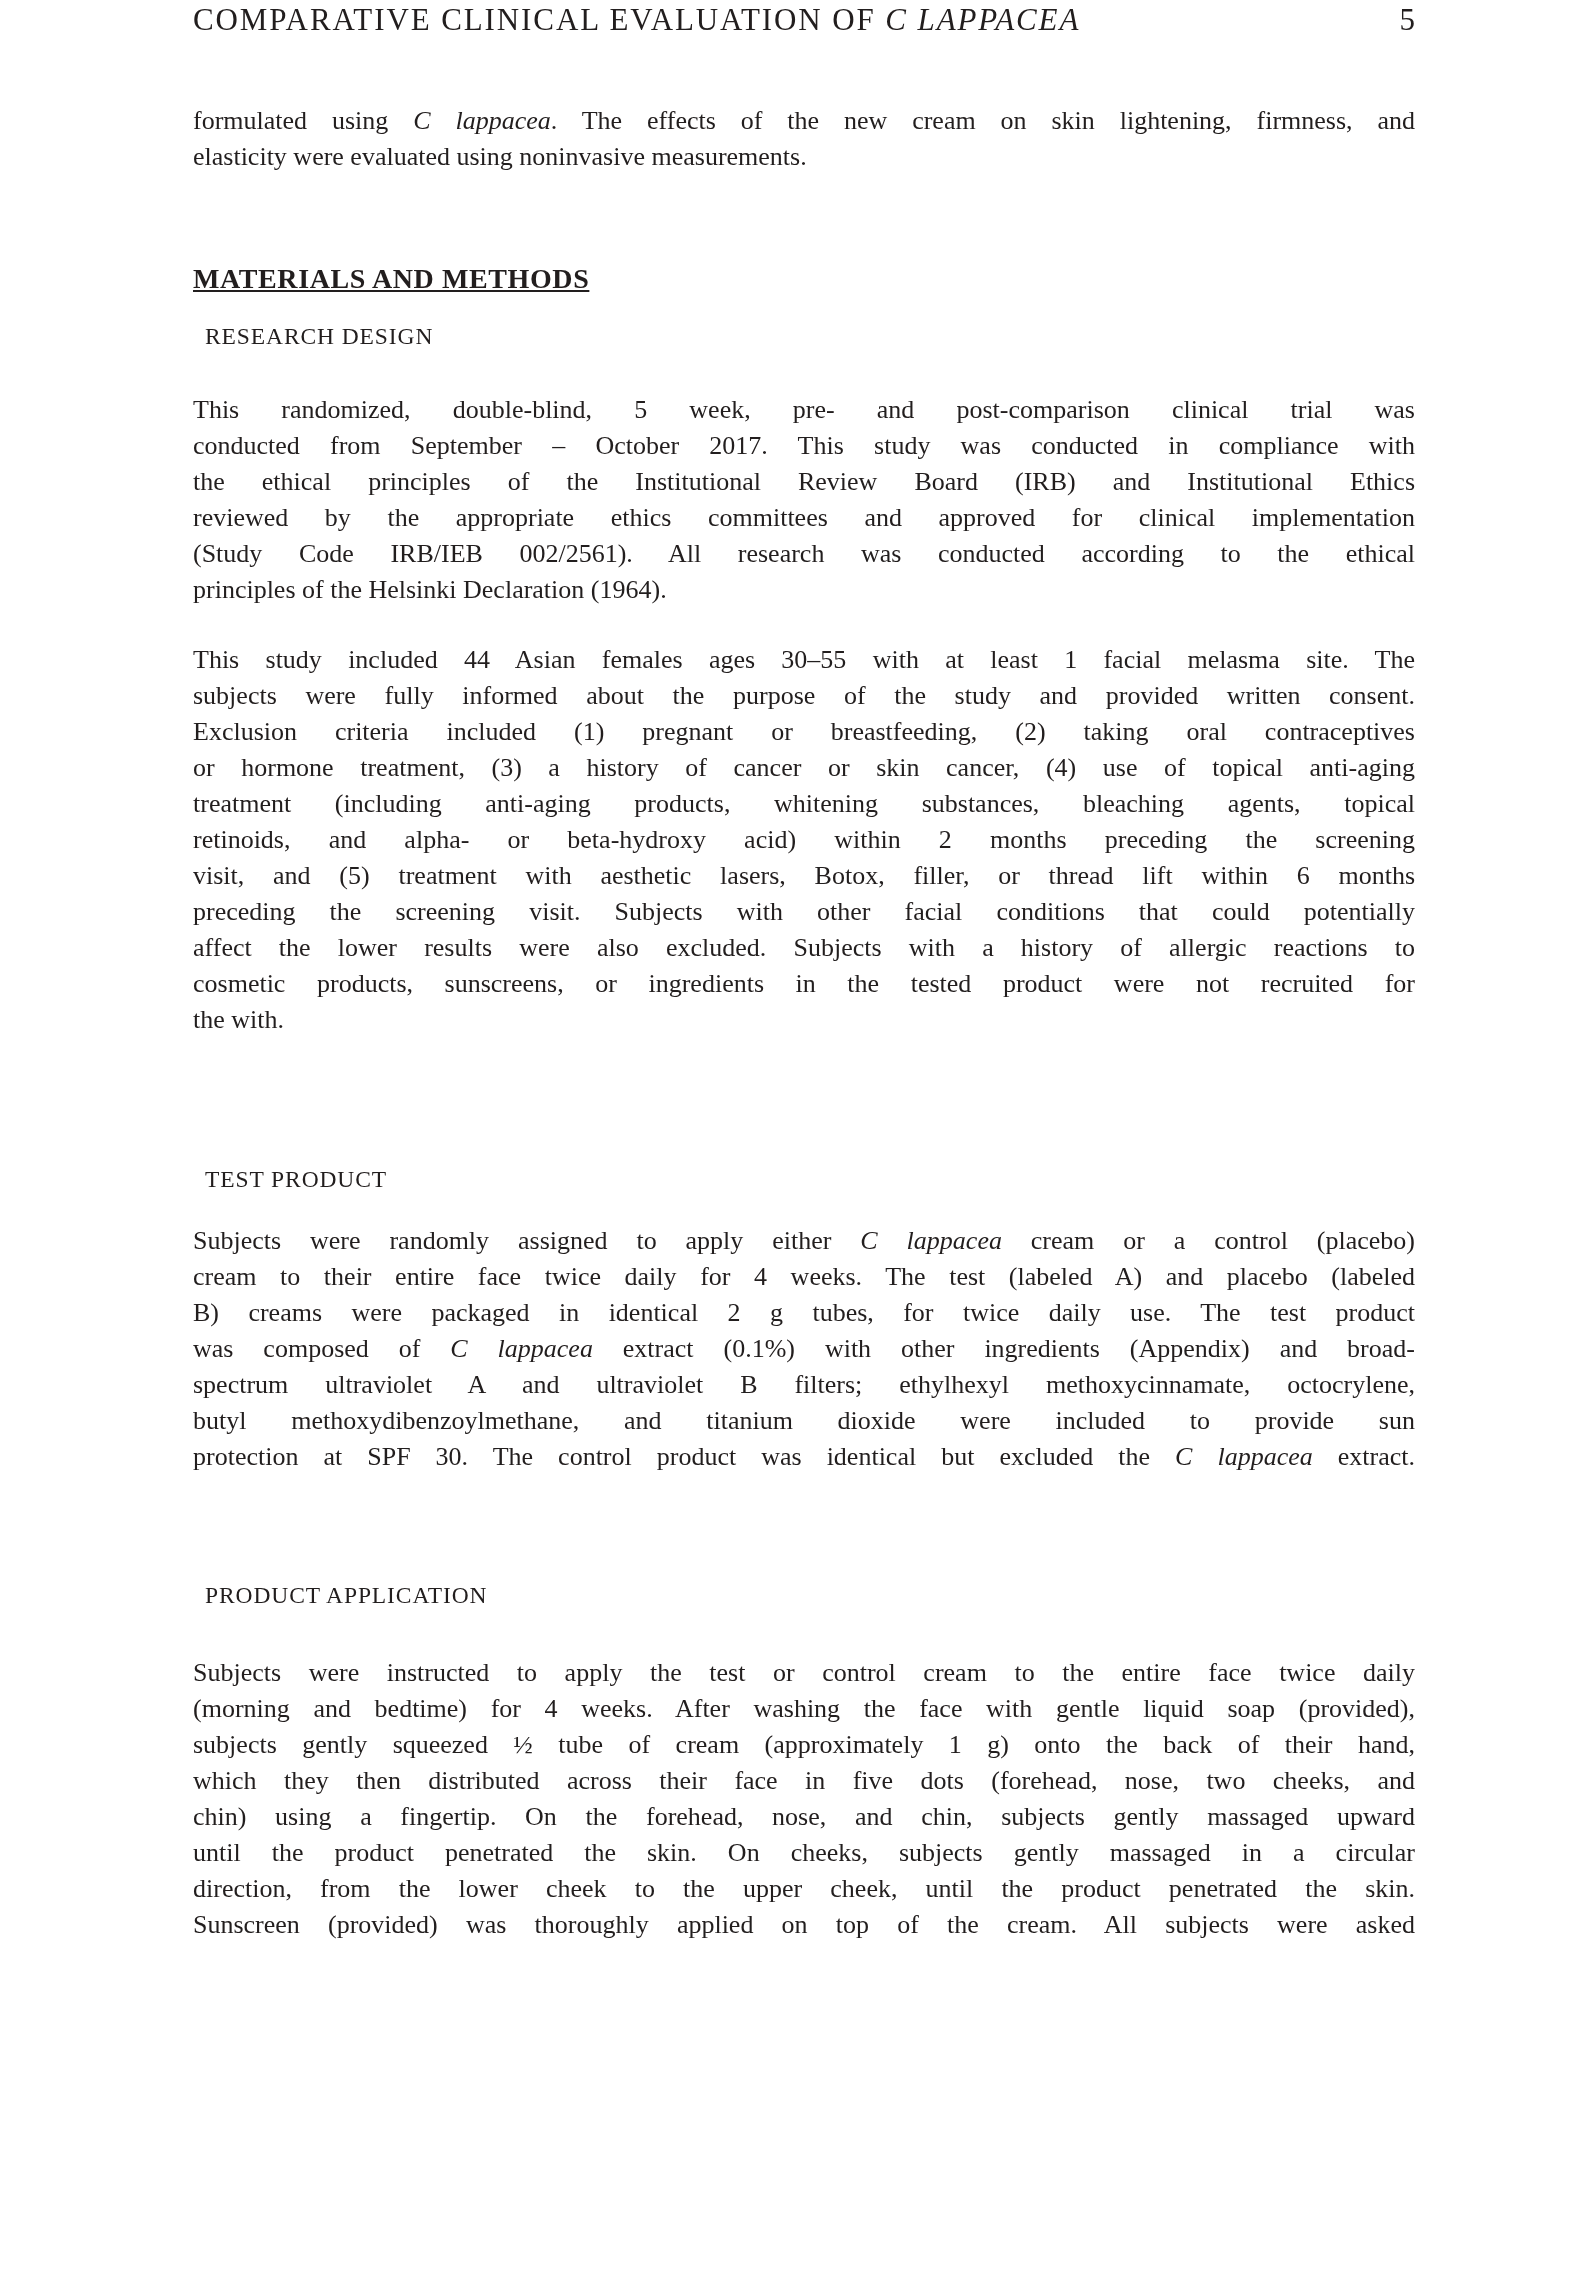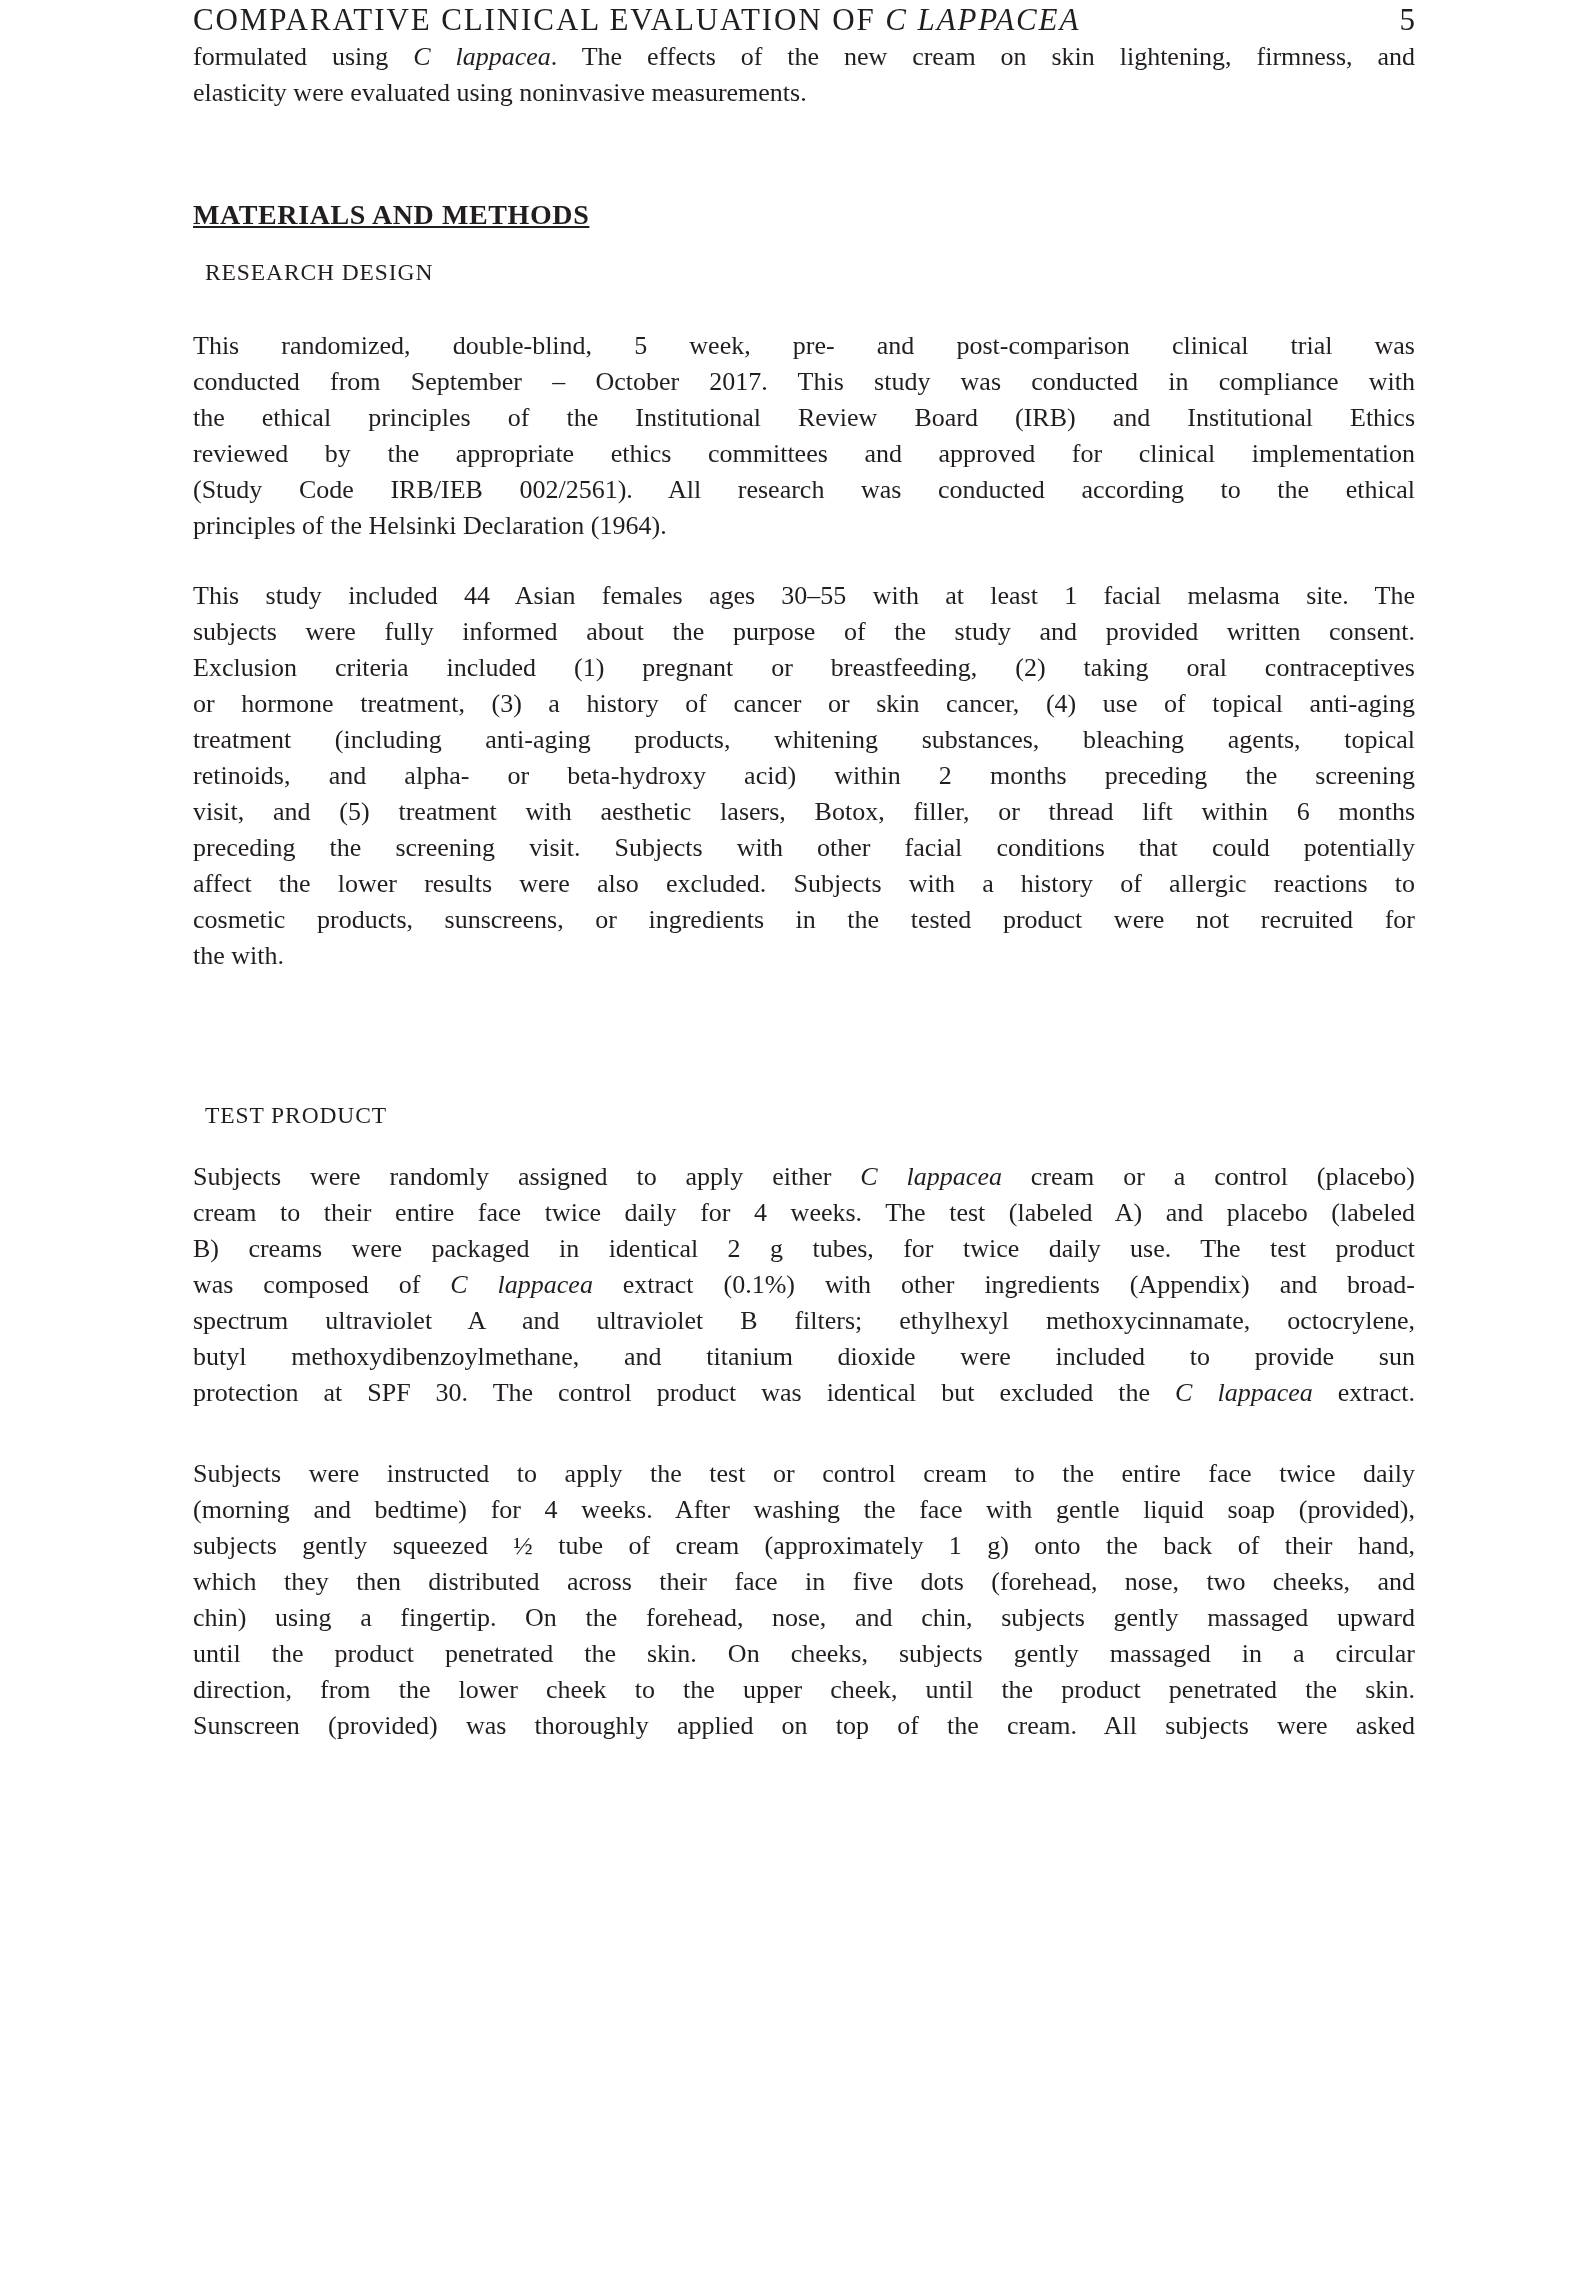--- a/index.html
+++ b/index.html
@@ -60,21 +60,21 @@
     letter-spacing: 0.6px;
     text-decoration: underline;
   }
   .h2 {
     margin: 12px;
     font-size: 23.5px;
     font-weight: normal;
     line-height: 30px;
     letter-spacing: 0.9px;
   }
-  .intro        { }
+  .intro        { margin-top: 64px; }
   .sub-research { margin-top: 22.6px; }
   .pa           { margin-top: 41px; }
   .pb           { margin-top: 34px; }
   .sub-test     { margin-top: 126px; }
   .pt           { margin-top: 29px; }
   .sub-app      { margin-top: 105px; }
   .pp           { margin-top: 45px; }
   i { font-style: italic; }
 </style>
 </head>
@@ -125,20 +125,21 @@
     <div class="para pt">
         <div class="tline">Subjects were randomly assigned to apply either <i>C lappacea</i> cream or a control (placebo)</div>
         <div class="tline">cream to their entire face twice daily for 4 weeks. The test (labeled A) and placebo (labeled</div>
         <div class="tline">B) creams were packaged in identical 2 g tubes, for twice daily use. The test product</div>
         <div class="tline">was composed of <i>C lappacea</i> extract (0.1%) with other ingredients (Appendix) and broad-</div>
         <div class="tline">spectrum ultraviolet A and ultraviolet B filters; ethylhexyl methoxycinnamate, octocrylene,</div>
         <div class="tline">butyl methoxydibenzoylmethane, and titanium dioxide were included to provide sun</div>
         <div class="tline">protection at SPF 30. The control product was identical but excluded the <i>C lappacea</i> extract.</div>
       </div>
 
+    <h2 class="h2 sub-app">PRODUCT APPLICATION</h2>
 
     <div class="para pp">
         <div class="tline">Subjects were instructed to apply the test or control cream to the entire face twice daily</div>
         <div class="tline">(morning and bedtime) for 4 weeks. After washing the face with gentle liquid soap (provided),</div>
         <div class="tline">subjects gently squeezed ½ tube of cream (approximately 1 g) onto the back of their hand,</div>
         <div class="tline">which they then distributed across their face in five dots (forehead, nose, two cheeks, and</div>
         <div class="tline">chin) using a fingertip. On the forehead, nose, and chin, subjects gently massaged upward</div>
         <div class="tline">until the product penetrated the skin. On cheeks, subjects gently massaged in a circular</div>
         <div class="tline">direction, from the lower cheek to the upper cheek, until the product penetrated the skin.</div>
         <div class="tline">Sunscreen (provided) was thoroughly applied on top of the cream. All subjects were asked</div>

